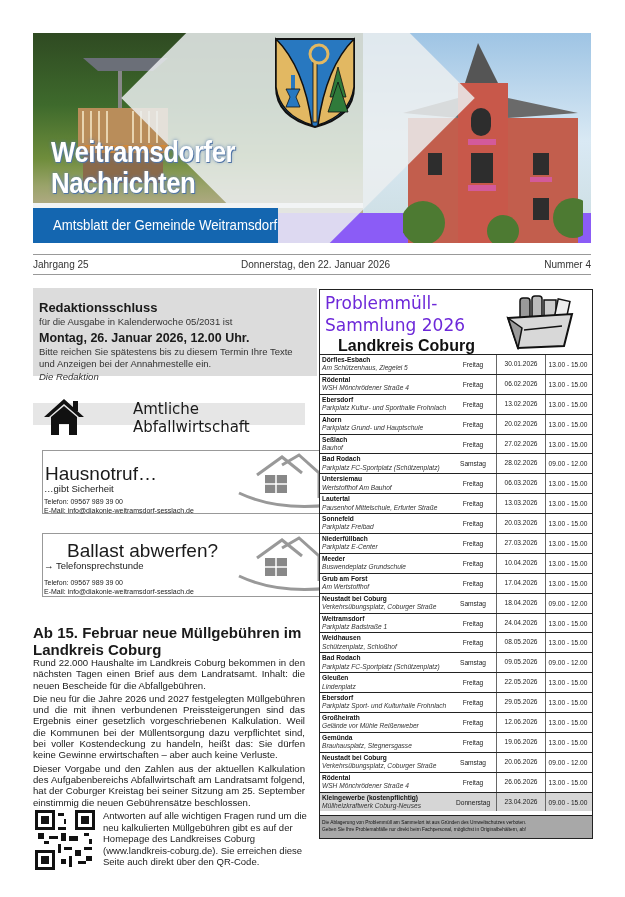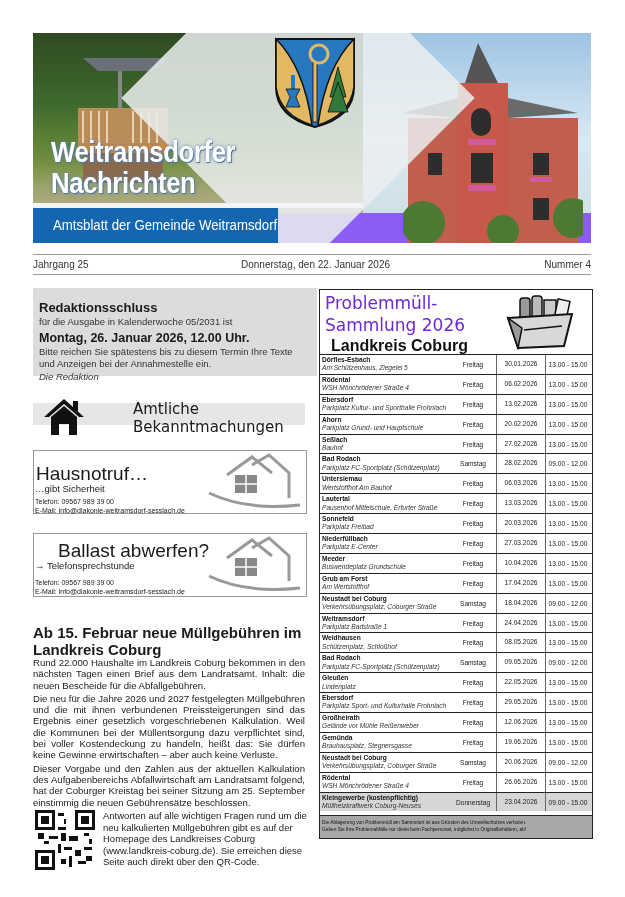--- a/index.html
+++ b/index.html
@@ -22,34 +22,34 @@
   #infobar span{position:absolute;top:4px;}
   
   #redak{left:33px;top:288px;width:272px;height:64px;background:#dcdcdc;padding:12px 6px;}
   #redak .h{font-weight:bold;font-size:13px;}
   #redak .s{font-size:9.5px;color:#333;margin-top:1px;}
   #redak .d{font-weight:bold;font-size:12.5px;margin-top:4px;}
   #redak .b{font-size:9.5px;color:#333;line-height:12px;margin-top:1px;}
   #amtl{left:33px;top:397px;width:276px;height:42px;}
   #amtl .stripe{position:absolute;left:0;top:6px;width:272px;height:22px;background:#e6e6e6;}
   #amtl .txt{position:absolute;left:100px;top:3px;width:172px;text-align:left;font-family:"DejaVu Sans",sans-serif;font-size:15px;line-height:18px;}
-  .adbox{left:33px;width:272px;height:62px;border:1px solid #999;background:#fff;}
+  .adbox{left:42px;width:272px;height:62px;border:1px solid #999;background:#fff;padding-left:21px;}
   .adbox .big{position:absolute;left:2px;font-size:19px;}
   .adbox .sub{position:absolute;left:1px;font-size:9.5px;}
   .adbox .tel{position:absolute;left:1px;font-size:7px;line-height:9px;}
   .adbox .logo{position:absolute;right:4px;top:2px;width:95px;height:58px;}
   #art-h{left:33px;top:624px;width:276px;font-weight:bold;font-size:15px;line-height:17px;font-family:Liberation Sans, sans-serif;}
   #art-b{left:33px;top:657px;width:272px;font-size:9.6px;line-height:11.3px;text-align:justify;color:#222;}
   #art-b p{margin:0 0 2px 0;}
   #qr{left:35px;top:810px;width:60px;height:60px;}
   #qrtxt{left:103px;top:810px;width:205px;font-size:9.5px;line-height:11.6px;color:#222;}
   
   #pm{left:319px;top:289px;width:272px;height:548px;border:1.5px solid #222;background:#fff;}
   #pm .t1{position:absolute;left:5px;top:2px;font-family:"DejaVu Sans",sans-serif;font-size:17px;line-height:22px;color:#6d28d9;}
-  #pm .t2{position:absolute;left:11px;top:47px;font-weight:bold;font-size:16px;color:#111;}
+  #pm .t2{position:absolute;left:18px;top:47px;font-weight:bold;font-size:16px;color:#111;}
   #pm .basket{position:absolute;left:178px;top:4px;width:82px;height:56px;}
   #rows{position:absolute;left:0;top:64px;width:272px;}
   .row{position:relative;height:19.9px;border-top:1.5px solid #222;box-sizing:border-box;font-size:6.6px;}
   .row .loc{position:absolute;left:2px;top:1px;width:130px;line-height:8.3px;}
   .row .loc b{display:block;font-weight:bold;color:#111;}
   .row .loc i{display:block;color:#333;}
   .row .day{position:absolute;left:134px;top:6px;width:38px;text-align:center;}
   .row .date{position:absolute;left:176px;top:0;width:48px;height:100%;border-left:1px solid #666;border-right:1px solid #666;text-align:center;line-height:18px;}
   .row .time{position:absolute;left:224px;top:6px;width:48px;text-align:center;}
   .row.gray{background:#d6d6d6;}
@@ -134,21 +134,21 @@
 
 <div id="amtl" class="abs">
   <div class="stripe"></div>
   <svg style="position:absolute;left:10px;top:0;width:42px;height:40px" viewBox="0 0 42 40">
     <polygon points="21,2 1,20 6,20 21,7 36,20 41,20" fill="#111"></polygon>
     <rect x="30" y="4" width="5" height="10" fill="#111"></rect>
     <polygon points="8,20 21,9 34,20 34,38 26,38 26,27 16,27 16,38 8,38" fill="#111"></polygon>
   </svg>
   <div class="txt">
     <div>Amtliche</div>
-    <div>Bekanntmachungen</div>
+    <div>Abfallwirtschaft</div>
   </div>
 </div>
 
 <div class="abs adbox" style="top:450px">
   <div class="big" style="top:12px">Hausnotruf…</div>
   <div class="sub" style="top:32px">…gibt Sicherheit</div>
   <div class="tel" style="top:46px">
     <div>Telefon: 09567 989 39 00</div>
     <div>E-Mail: info@diakonie-weitramsdorf-sesslach.de</div>
   </div>

